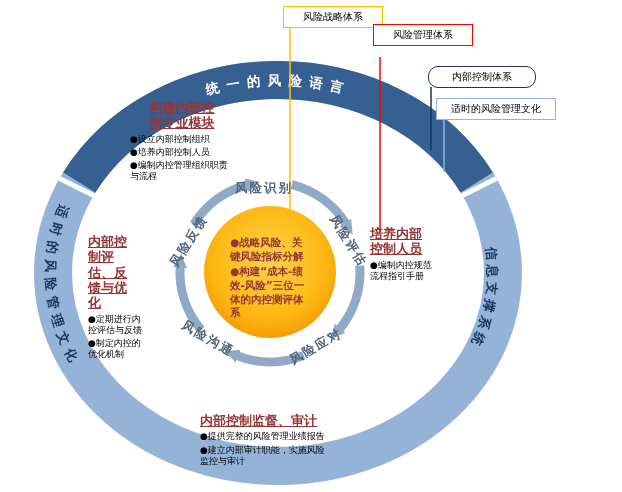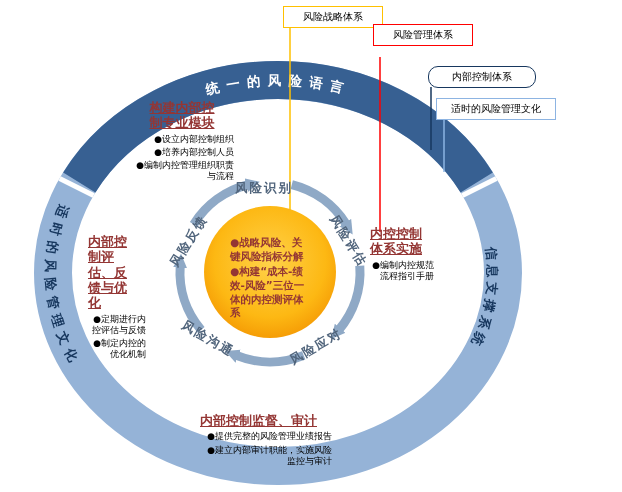--- a/index.html
+++ b/index.html
@@ -17,21 +17,21 @@
   .legend-box{position:absolute;background:#fff;border:1px solid #000;height:20px;
               line-height:20px;font-size:10px;text-align:center;color:#000;}
   .lg1{left:283px;top:6px;width:98px;border-color:#FFC000;}
   .lg2{left:373px;top:24px;width:98px;border-color:#FF0000;}
   .lg3{left:428px;top:66px;width:106px;border-color:#17375E;border-radius:10px;}
   .lg4{left:436px;top:98px;width:118px;border-color:#8DB4E2;}
 
   
   .blk{position:absolute;color:#000;font-size:9px;line-height:1.25;}
   .blk .ttl{color:#943634;font-weight:bold;font-size:13px;line-height:1.18;margin-bottom:3px;text-decoration:underline;}
-  .blk .it{margin:0 0 2px 0;text-align:right;}
+  .blk .it{margin:0 0 2px 0;}
   .blk-tl{left:130px;top:100px;width:104px;}
   .blk-tr{left:246px;top:100px;width:106px;}
   .blk-r{left:370px;top:226px;width:64px;}
   .blk-b{left:200px;top:377px;width:132px;margin-top:36px;}
   .blk-l{left:88px;top:234px;width:58px;}
   .blk-tl .ttl,.blk-tr .ttl{width:68px;margin:0 auto 3px;text-align:center;}
   .blk-r .ttl{width:58px;}
   .blk-l .ttl{width:48px;}
 
   
@@ -106,21 +106,21 @@
 
   <div class="blk blk-tl">
     <div class="ttl">构建内部控制专业模块</div>
     <div class="it">●设立内部控制组织</div>
     <div class="it">●培养内部控制人员</div>
     <div class="it">●编制内控管理组织职责与流程</div>
   </div>
 
 
   <div class="blk blk-r">
-    <div class="ttl">内控控制体系实施</div>
+    <div class="ttl">培养内部控制人员</div>
     <div class="it">●编制内控规范流程指引手册</div>
   </div>
 
   <div class="blk blk-b">
     <div class="ttl">内部控制监督、审计</div>
     <div class="it">●提供完整的风险管理业绩报告</div>
     <div class="it">●建立内部审计职能，实施风险监控与审计</div>
   </div>
 
   <div class="blk blk-l">

